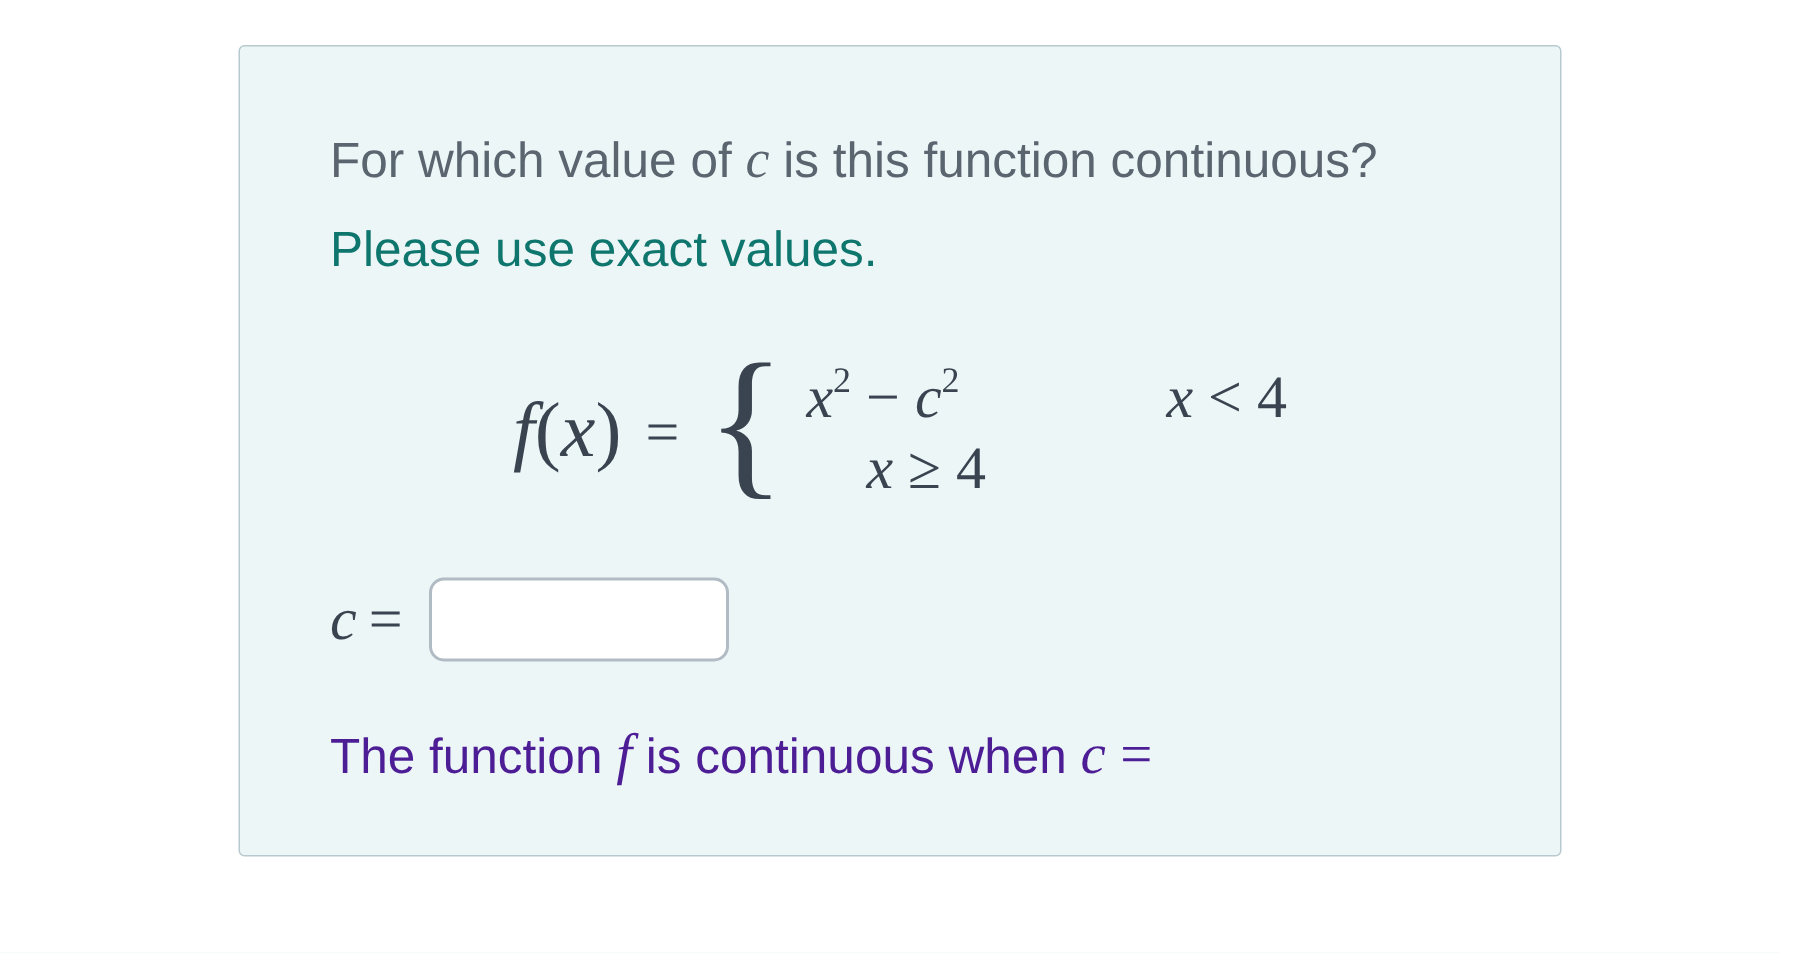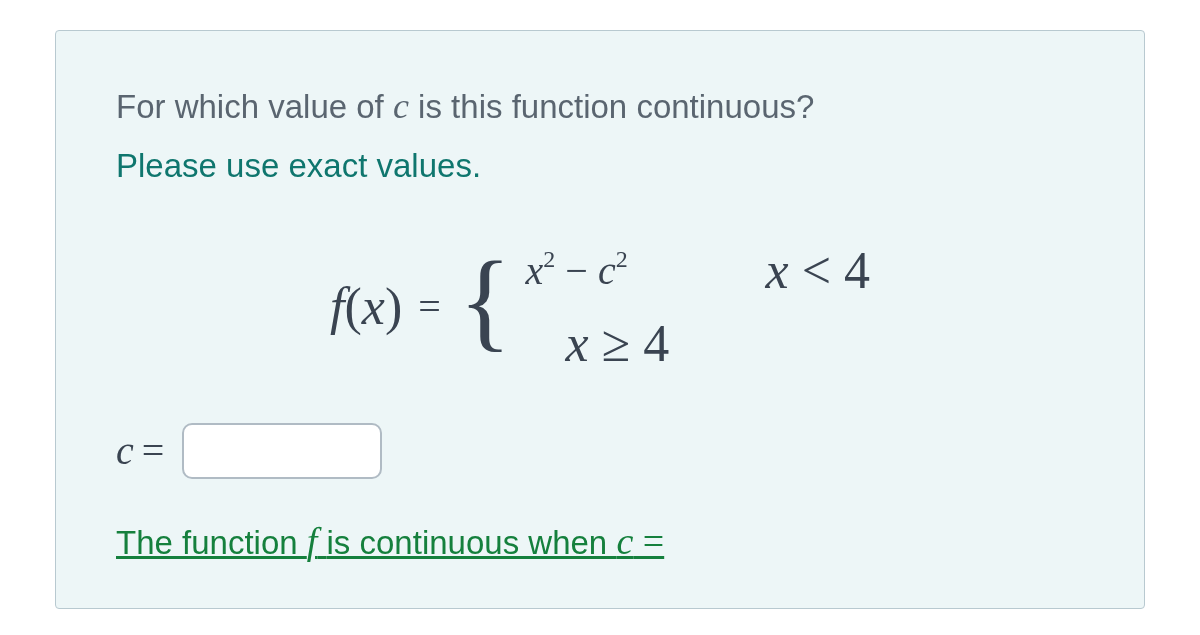--- a/index.html
+++ b/index.html
@@ -11,21 +11,21 @@
       width: 1200px;
       height: 635px;
       background: #ffffff;
       font-family: Arial, Helvetica, sans-serif;
       display: flex;
       align-items: flex-start;
       justify-content: center;
       padding-top: 30px;
     }
     .card {
-      width: 1090px;
+      width: 882px;
       background: #edf6f7;
       border: 1px solid #b8c9d0;
       border-radius: 4px;
       padding: 48px 60px 40px 60px;
       color: #4a5568;
     }
     .question-text {
       font-size: 33px;
       color: #5a6570;
       line-height: 1.5;
@@ -76,21 +76,21 @@
       font-weight: 300;
       line-height: 0.7;
       margin-right: 14px;
       position: relative;
       top: -6px;
       font-family: 'Times New Roman', serif;
     }
     .cases {
       display: flex;
       flex-direction: column;
-      gap: 14px;
+      gap: 0;
       justify-content: flex-end;
     }
     .case-row {
       display: flex;
       align-items: center;
     }
     .case-expr {
       font-size: 40px;
       font-style: italic;
       min-width: 200px;
@@ -99,21 +99,21 @@
       font-size: 24px;
       vertical-align: super;
       position: relative;
       top: -2px;
       font-style: normal;
     }
     .case-expr .minus, .case-expr .plus, .case-expr .num {
       font-style: normal;
     }
     .case-cond {
-      font-size: 52px;
+      font-size: 40px;
       font-style: italic;
       margin-left: 40px;
     }
     .case-cond .rel, .case-cond .num {
       font-style: normal;
     }
     .answer-row {
       display: flex;
       align-items: center;
       font-size: 40px;
@@ -133,23 +133,22 @@
       width: 200px;
       height: 56px;
       border: 2px solid #b0bbc4;
       border-radius: 10px;
       font-size: 30px;
       padding: 6px 12px;
       background: #ffffff;
     }
     .conclusion {
       font-size: 33px;
-      color: #15803d;
+      color: #4c1d95;
       line-height: 1.4;
-      text-decoration: underline;
     }
     .conclusion .ital {
       font-style: italic;
       font-family: 'Times New Roman', Times, serif;
       font-size: 38px;
     }
     .conclusion .eq-sign {
       font-family: 'Times New Roman', Times, serif;
       font-size: 38px;
     }

